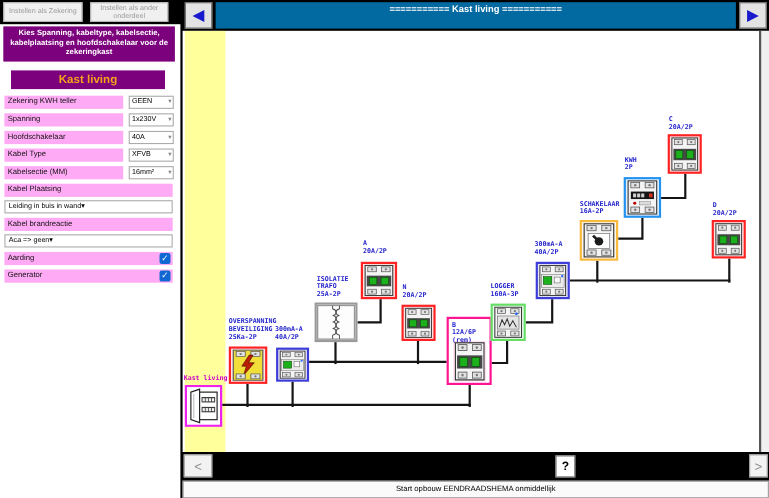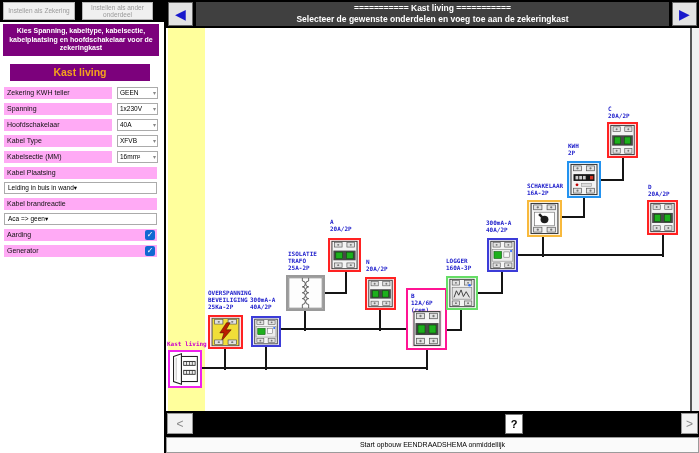--- a/index.html
+++ b/index.html
@@ -20,21 +20,21 @@
   
   #header{position:absolute;left:166px;top:0;width:533px;height:28px;background:#000;}
   .nav-btn{
     position:absolute;top:2px;width:25px;height:24px;background:#e3e3e3;border:1px solid #666;
     color:#1818cc;font-size:14px;line-height:22px;text-align:center;padding:0;cursor:pointer;
     font-family:"DejaVu Sans",sans-serif;
   }
   #nav-left{left:2px;}
   #nav-right{right:2px;}
   #header-blue{
-    position:absolute;left:30px;right:30px;top:2px;height:24px;background:#404040;
+    position:absolute;left:30px;right:30px;top:2px;height:24px;background:#0369a1;
     color:#fff;text-align:center;font-weight:bold;font-size:8.5px;line-height:11px;
     padding-top:1px;box-sizing:border-box;
   }
   
   #sidebar{position:absolute;left:0;top:22px;width:164px;height:431px;background:#fff;}
   #instruction{
     margin:2px 5px 0 3px;background:#7c017c;color:#fff;font-size:7px;font-weight:bold;
     text-align:center;padding:3px 5px;line-height:8.5px;
   }
   #panel-title{
@@ -111,21 +111,20 @@
   <button id="tl-btn1" class="tl-btn">Instellen als Zekering</button>
   <button id="tl-btn2" class="tl-btn">Instellen als ander onderdeel</button>
 </div>
 
 <div id="header">
   <button id="nav-left" class="nav-btn">
     <span>◀</span>
   </button>
   <div id="header-blue">
     <div>=========== Kast living ===========</div>
-    <div>Selecteer de gewenste onderdelen en voeg toe aan de zekeringkast</div>
   </div>
   <button id="nav-right" class="nav-btn">
     <span>▶</span>
   </button>
 </div>
 
 <div id="sidebar">
   <div id="instruction">Kies Spanning, kabeltype, kabelsectie, kabelplaatsing en hoofdschakelaar voor de zekeringkast</div>
   <div id="panel-title">Kast living</div>
   <div id="sidebar-fields">

